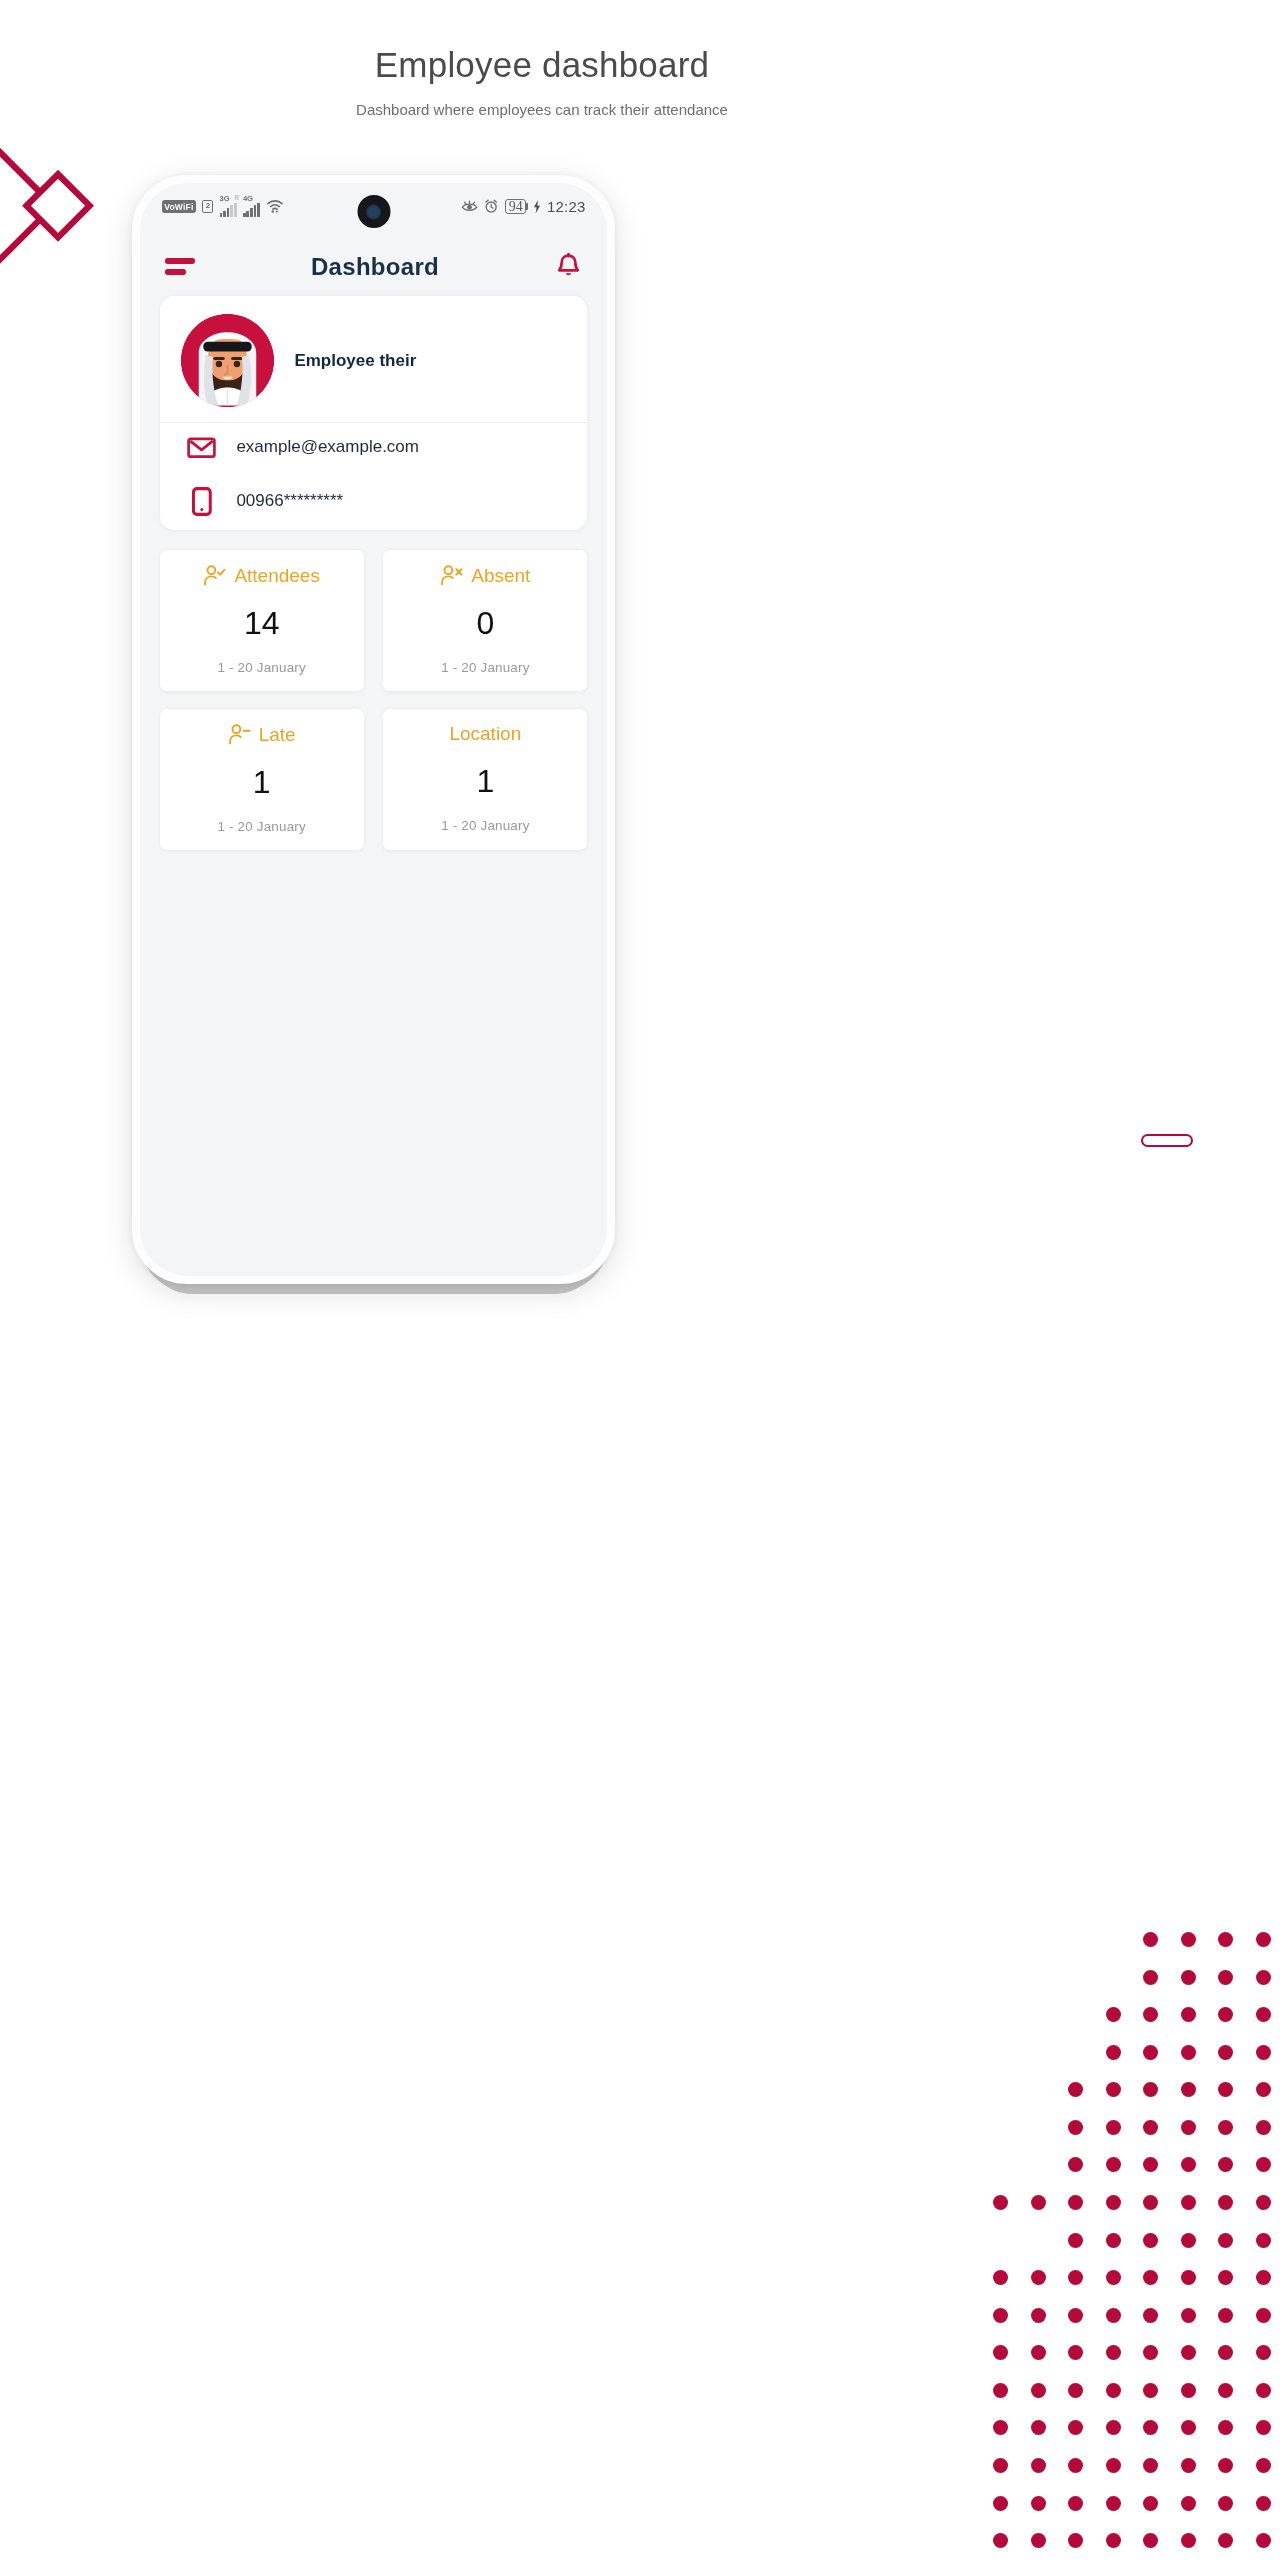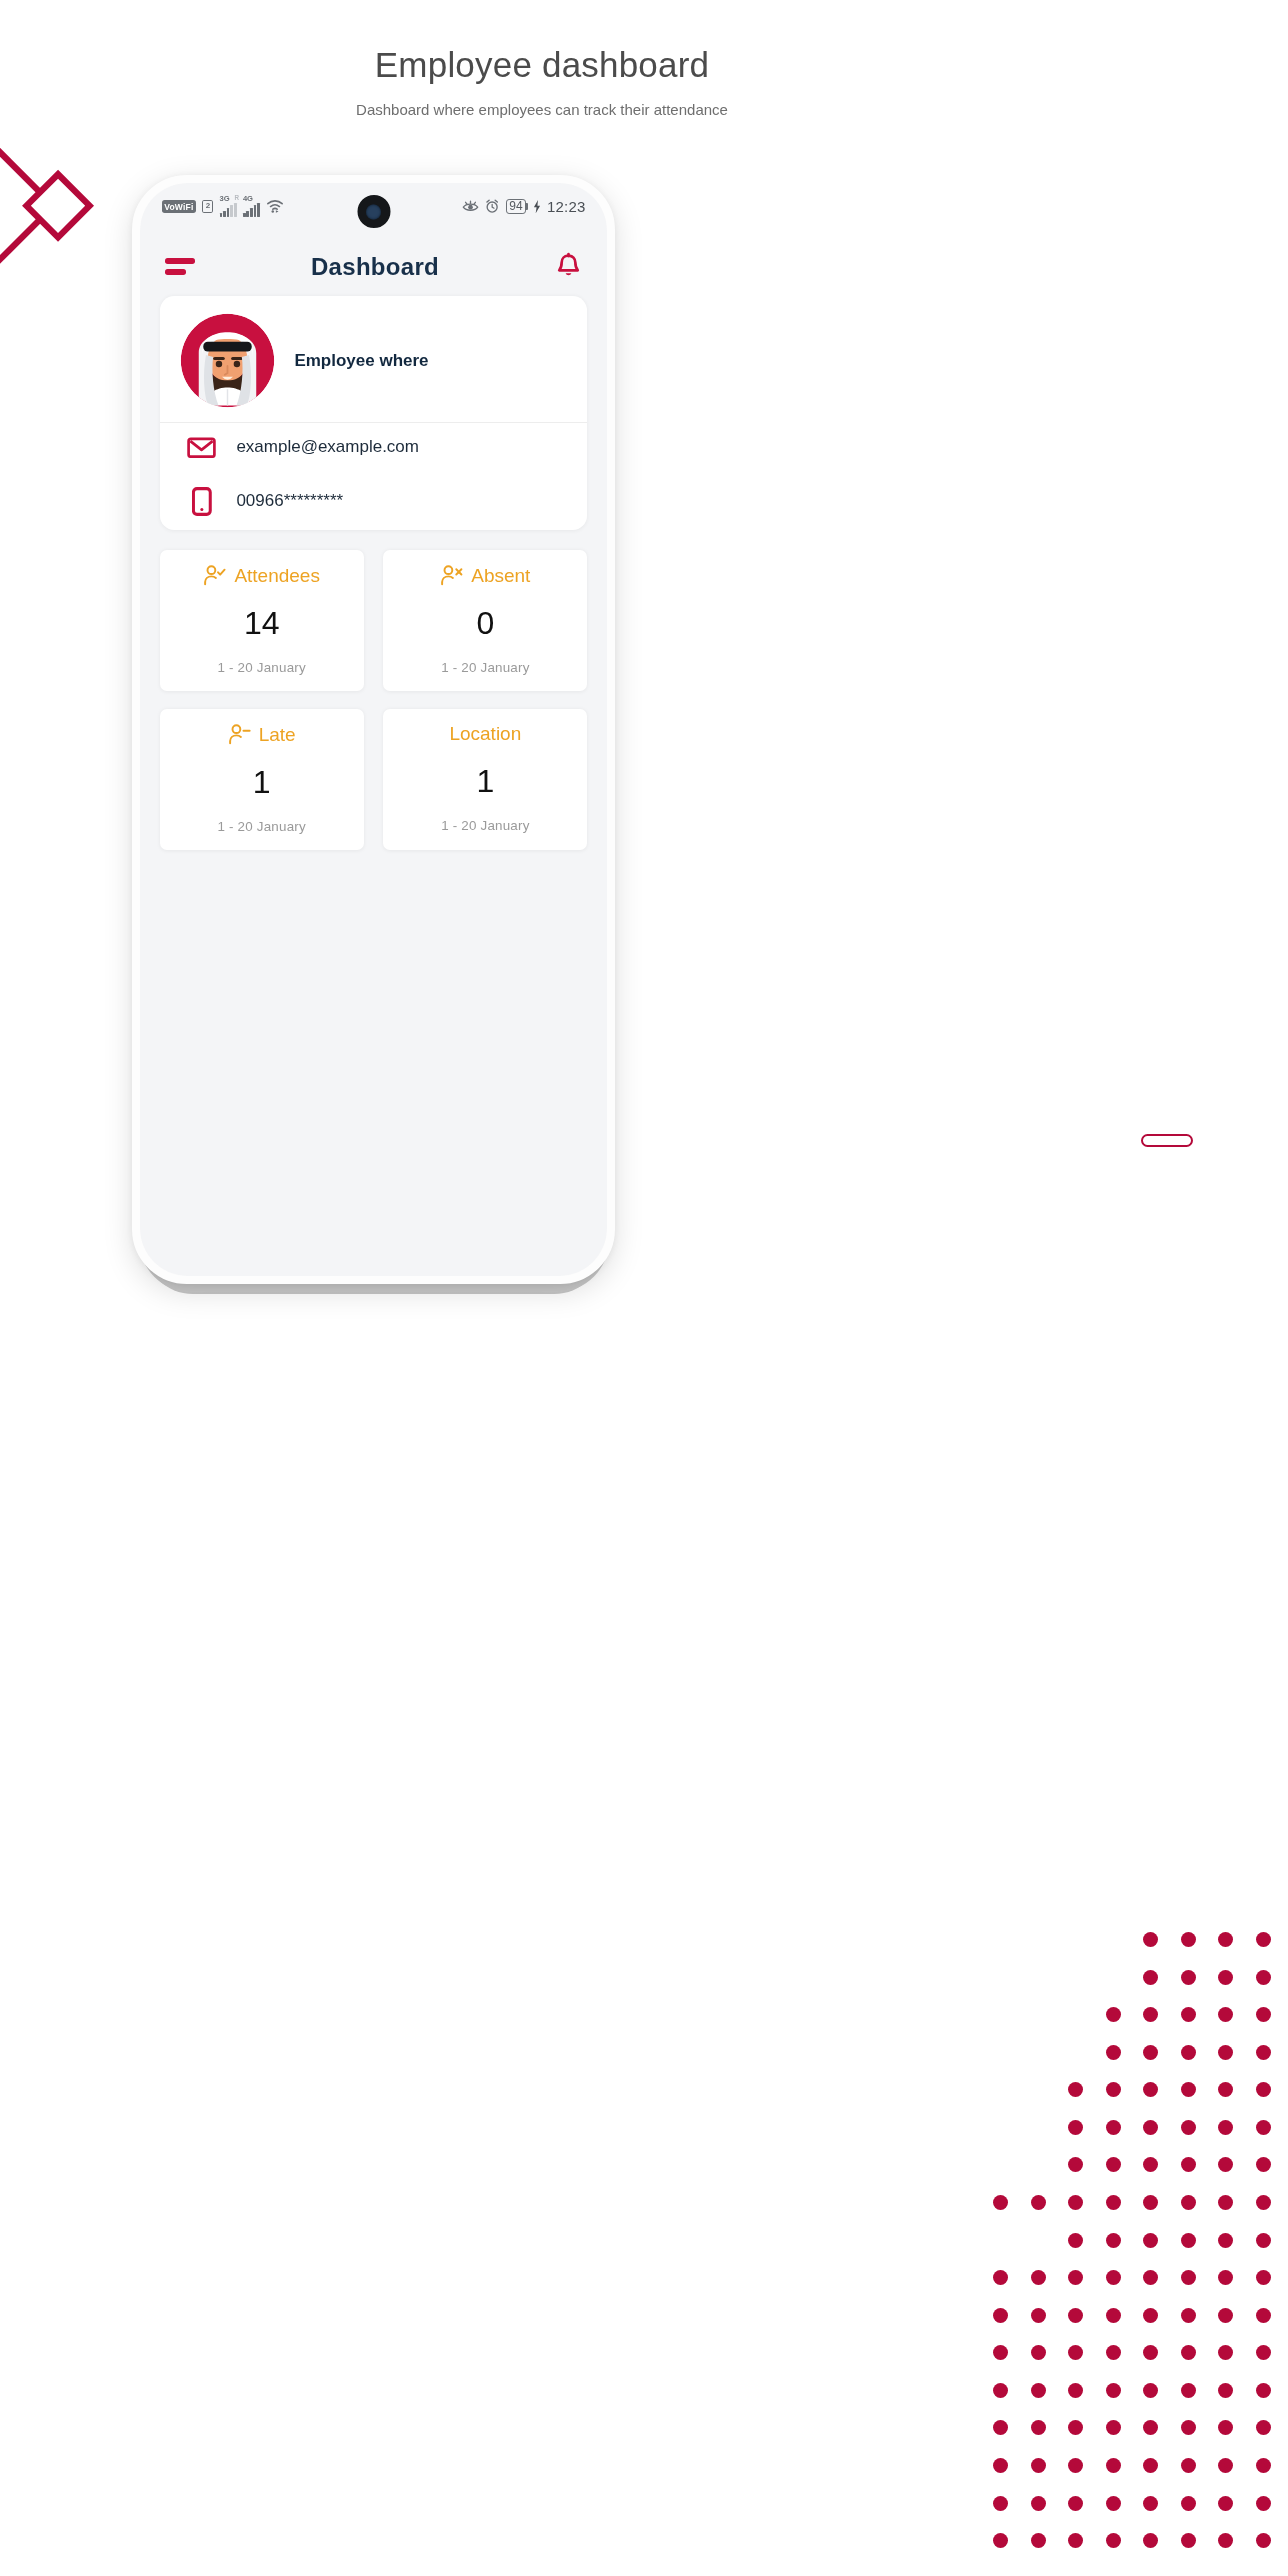--- a/index.html
+++ b/index.html
@@ -104,22 +104,23 @@
   }
   .signal-group .roam {
     position:absolute; top:-1.8px; left:15px; font-size:6.3px; font-weight:bold; color:#b8bcc1;
   }
   .bar { width:2.7px; background:#6b7076; border-radius:0.4px; }
   .bar.b1{height:3.6px;} .bar.b2{height:6.3px;} .bar.b3{height:9px;}
   .bar.b4{height:11.6px;} .bar.b5{height:14.3px;}
   .bar.dim { background:#c6c9cd; }
   #battery-chip {
     border:1.3px solid #6b7076; border-radius:3.1px;
-    font-size:12px; font-weight:500; padding:0 2.7px; line-height:13.4px;
+    font-size:14px; font-weight:500; padding:0 2.7px; line-height:13.4px;
     position:relative;
+    font-family:Liberation Serif, serif;
   }
   #battery-chip::after{
     content:""; position:absolute; right:-3.1px; top:3.6px;
     width:2.2px; height:6.3px; background:#6b7076; border-radius:0 0.9px 0.9px 0;
   }
   #status-time { font-size:15px; color:#4a4f55; letter-spacing:0.2px; }
 
   
   #app-header {
     position:absolute; top:54px; left:0; right:0; height:59px;
@@ -422,21 +423,21 @@
 
               <path d="M48 72 q6 7 12 0 z" fill="#ffeedd"></path>
 
               <path d="M30 104 C30 90 42 84 54 84 C66 84 78 90 78 104 Z" fill="#ffffff"></path>
               <path d="M54 86 L54 104" stroke="#e2e4e8" stroke-width="1.6"></path>
 
               <path d="M30 48 C26 70 28 92 32 104 L44 104 C38 88 36 66 38 50 Z" fill="#dfe2e6"></path>
               <path d="M78 48 C82 70 80 92 76 104 L64 104 C70 88 72 66 70 50 Z" fill="#dfe2e6"></path>
             </g>
           </svg>
-          <div id="employee-name">Employee where</div>
+          <div id="employee-name">Employee their</div>
         </div>
         <div id="profile-divider"></div>
 
         <div class="contact-row">
           <span class="contact-icon">
             <svg width="29" height="21.5" viewBox="0 0 32 24">
               <rect x="1.6" y="2" width="28.8" height="20" rx="2.6" stroke="#c8103f" stroke-width="3" fill="none"></rect>
               <path d="M3.6 4.6 L16 14.4 L28.4 4.6" stroke="#c8103f" stroke-width="3" fill="none" stroke-linejoin="round"></path>
             </svg>
           </span>

